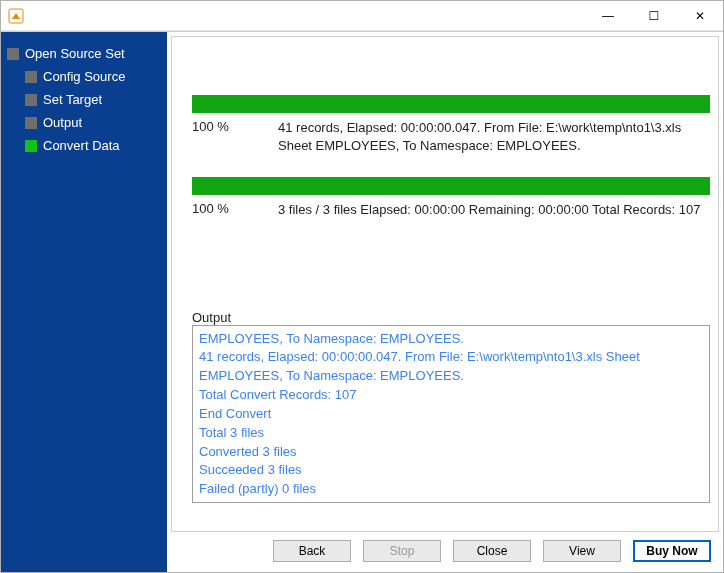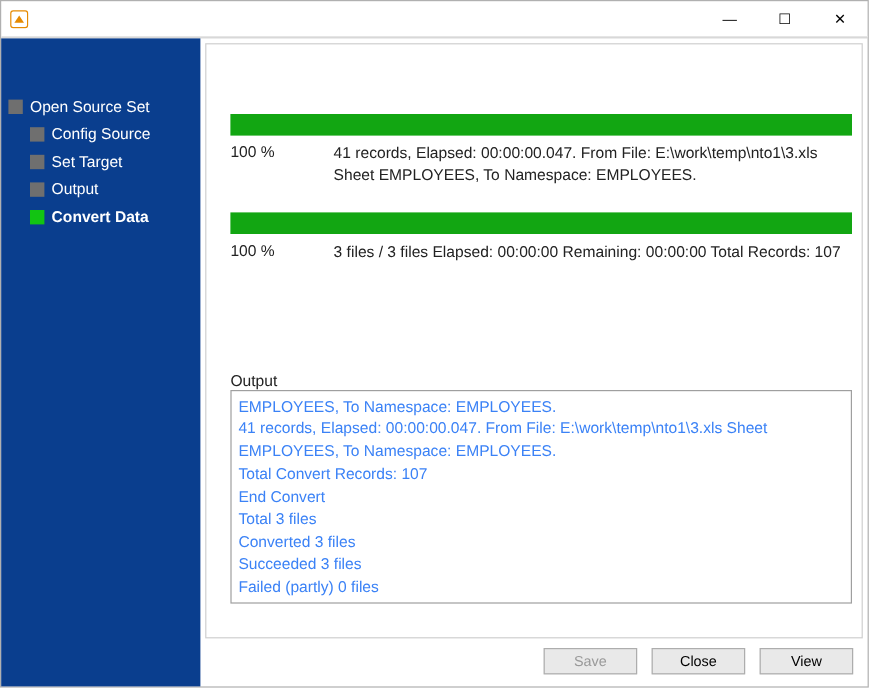--- a/index.html
+++ b/index.html
@@ -5,26 +5,26 @@
   * { box-sizing: border-box; }
   html, body { margin: 0; padding: 0; font-family: "Segoe UI", Tahoma, sans-serif; font-size: 12px; color: #000; }
   .window { width: 724px; height: 573px; border: 1px solid #b0b0b0; background: #fff; display: flex; flex-direction: column; position: relative; }
   .titlebar { height: 30px; display: flex; align-items: center; justify-content: space-between; padding: 0 0 0 6px; border-bottom: 1px solid #e5e5e5; }
   .titlebar-left { display: flex; align-items: center; gap: 6px; }
   .app-icon { width: 18px; height: 18px; display: flex; align-items: center; justify-content: center; }
   .titlebar-controls { display: flex; height: 100%; }
   .tb-btn { width: 46px; height: 100%; display: flex; align-items: center; justify-content: center; cursor: default; }
   .body { flex: 1; display: flex; min-height: 0; border-top: 1px solid #d0d0d0; }
   .sidebar { width: 166px; background: #0a3e8e; color: #fff; padding: 10px 6px 10px 6px; font-size: 13px; }
-  .tree-root { position: relative; margin-top: 35px; }
+  .tree-root { position: relative; }
   .tree-item { display: flex; align-items: center; gap: 6px; padding: 4px 0 4px 0; cursor: default; white-space: nowrap; }
   .tree-child { margin-left: 18px; text-align: center; }
   .node-box { width: 12px; height: 12px; background: #6f6f6f; flex-shrink: 0; }
   .node-box.active { background: #12c412; }
-  .tree-item.active { font-weight: bold; } 
+  .tree-item.active { font-weight: normal; } 
   .main { flex: 1; display: flex; flex-direction: column; min-width: 0; padding: 4px 4px 4px 4px; }
   .content { flex: 1; border: 1px solid #cfcfcf; padding: 6px 8px 6px 20px; display: flex; flex-direction: column; min-height: 0; overflow: hidden; }
   .progress-block { margin-top: 52px; }
   .progress-block.second { margin-top: 22px; }
   .progress-bar { height: 18px; background: #12a612; width: 100%; }
   .progress-row { display: flex; margin-top: 6px; font-size: 13px; color: #222; }
   .pct { width: 86px; }
   .details { flex: 1; line-height: 1.4; }
   .output-label { margin-top: 90px; font-size: 13px; color: #222; }
   .output-box { border: 1px solid #9f9f9f; height: 178px; padding: 4px 6px; font-size: 13px; line-height: 1.45; color: #3b82f6; overflow-y: scroll; white-space: pre-line; }
@@ -115,20 +115,22 @@
 Total Convert Records: 107
 End Convert
 Total 3 files
 Converted 3 files
 Succeeded 3 files
 Failed (partly) 0 files</div>
 
       </div>
 
       <div class="button-row">
-        <button class="btn" disabled="">Save</button>
+        <button class="btn">Back</button>
+        <button class="btn" disabled="">Stop</button>
         <button class="btn">Close</button>
         <button class="btn">View</button>
+        <button class="btn buy">Buy Now</button>
       </div>
     </div>
 
   </div>
 </div>
 
 </body></html>

